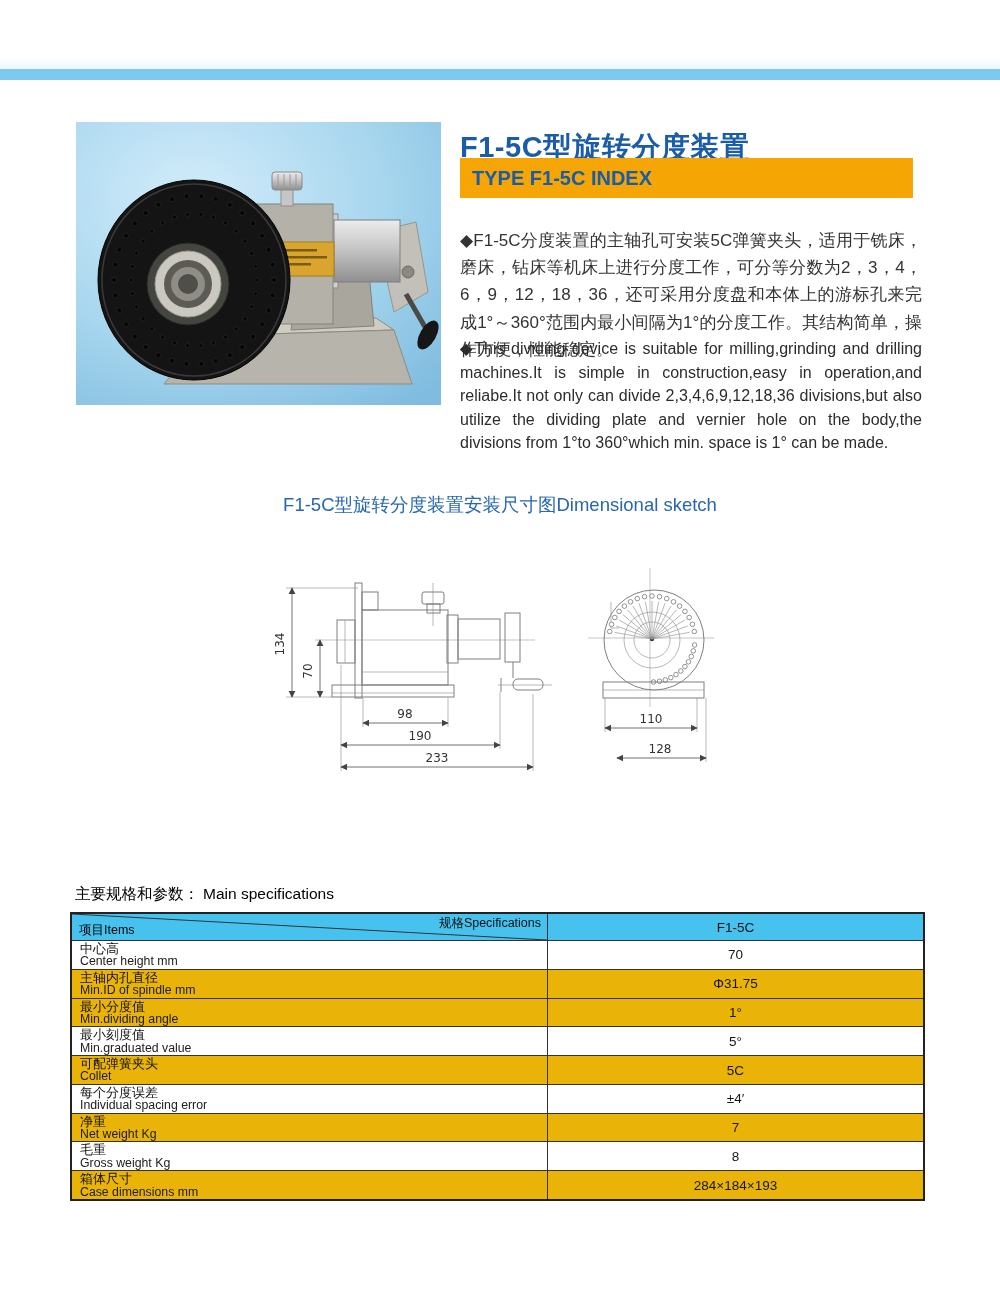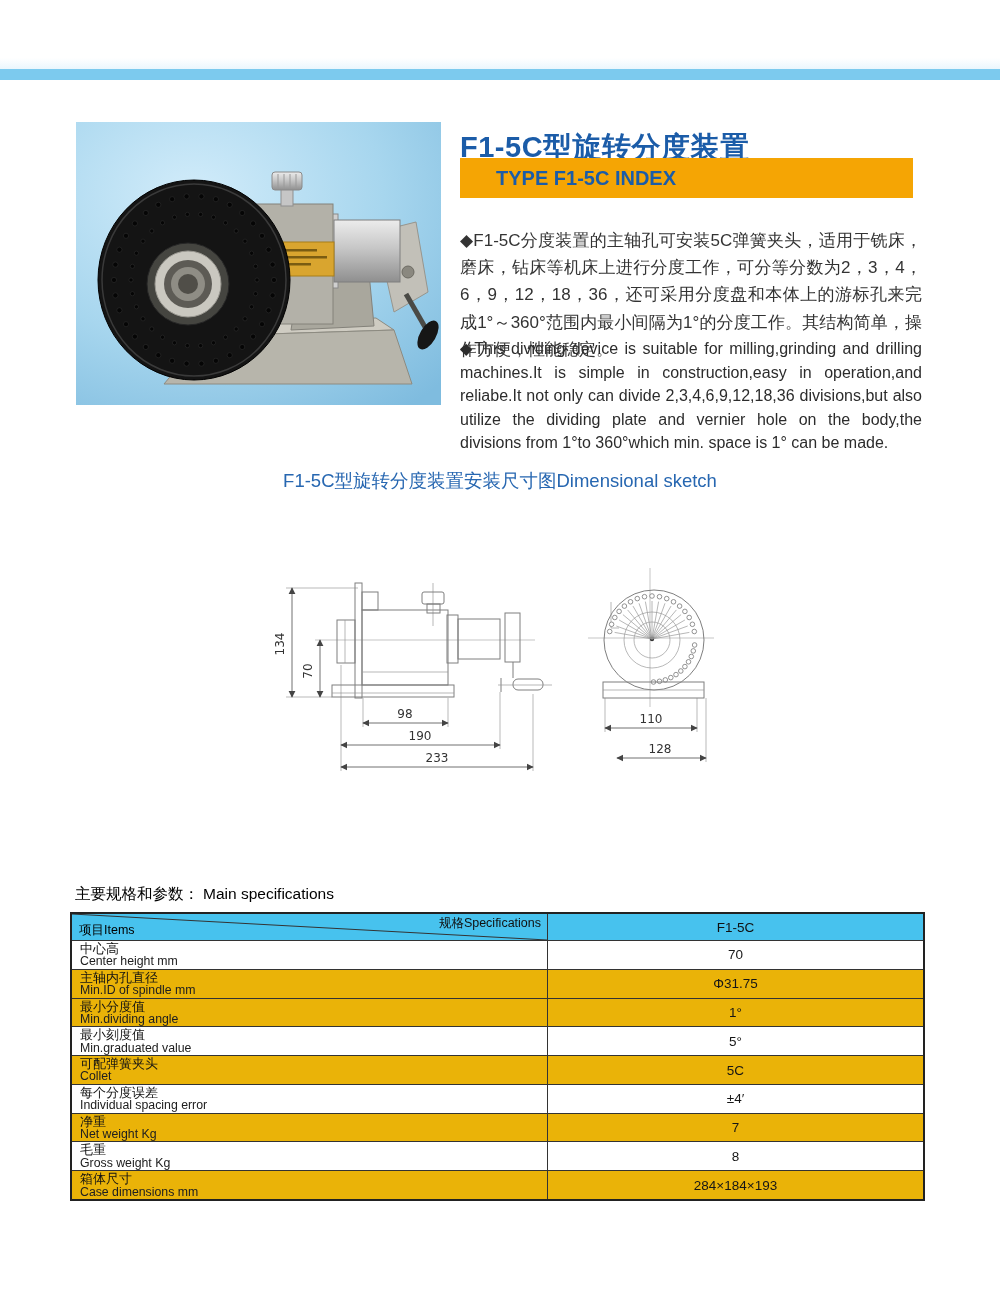--- a/index.html
+++ b/index.html
@@ -13,27 +13,27 @@
 
   
   .photo{position:absolute;left:76px;top:122px;width:365px;height:283px;margin:0;}
   .photo svg{display:block;width:100%;height:100%;}
   #disc-holes-outer circle,#disc-holes-inner circle{fill:#050505;stroke:#2e2e2e;stroke-width:.6;}
 
   
   .title{position:absolute;left:460px;top:112px;width:470px;font-size:29px;line-height:1.15;
          font-weight:700;color:#1b5ca8;letter-spacing:.5px;}
   .banner{position:absolute;left:460px;top:158px;width:453px;height:40px;background:#f5a504;}
-  .banner span{display:block;padding-left:36px;line-height:40px;font-size:20px;font-weight:600;color:#1b5ca8;}
+  .banner span{display:block;padding-left:12px;line-height:40px;font-size:20px;font-weight:600;color:#1b5ca8;}
   .para{position:absolute;left:460px;width:462px;text-align:justify;}
   .para.cn{top:210px;font-size:17px;line-height:1.6;color:#333;}
   .para.en{top:321px;font-size:16px;line-height:1.47;color:#2c2c2c;}
 
   
-  .caption{position:absolute;left:0;top:468px;width:1000px;text-align:center;
+  .caption{position:absolute;left:0;top:492px;width:1000px;text-align:center;
            font-size:18.5px;color:#2767b1;}
   .sketch{position:absolute;left:262px;top:552px;width:540px;height:245px;}
   .sketch svg{display:block;width:100%;height:100%;}
   .geo{stroke:#7f7f7f;stroke-width:1;fill:none;}
   .geo-thin{stroke:#9a9a9a;stroke-width:.7;fill:none;}
   .cl{stroke:#9f9f9f;stroke-width:.6;}
   .dim{stroke:#4d4d4d;stroke-width:.8;fill:none;}
   .ext{stroke:#8a8a8a;stroke-width:.6;}
   .dimtxt{font-family:"DejaVu Sans",sans-serif;font-size:12px;fill:#333;text-anchor:middle;}
   #vernier line{stroke:#8f8f8f;stroke-width:.65;}

